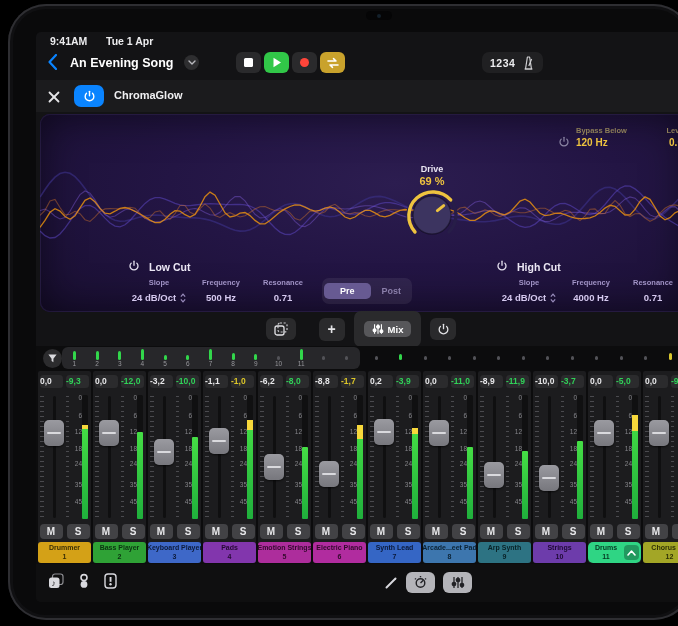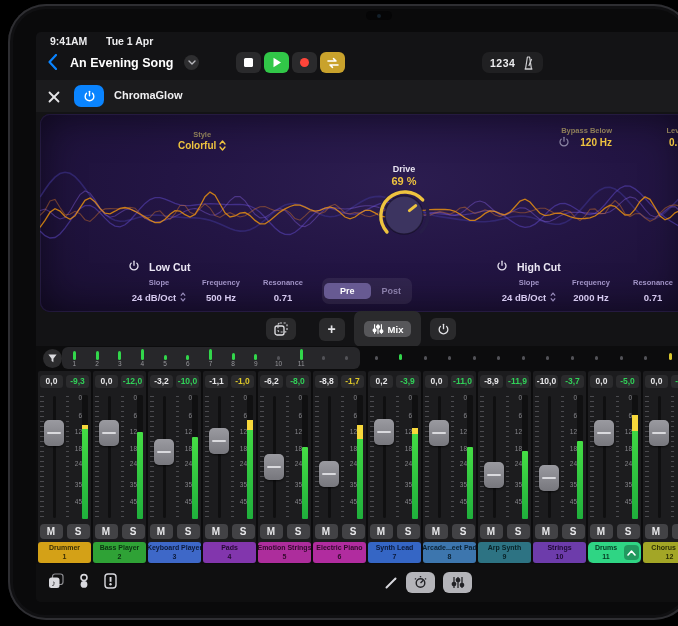--- a/index.html
+++ b/index.html
@@ -53,35 +53,35 @@
       background:radial-gradient(ellipse at 55% 35%, #2c1d50 0%, #231544 45%, #190f31 100%);
       box-shadow:inset 0 0 40px rgba(0,0,0,.55), inset 0 0 0 1px #322457;}
   #waves{position:absolute;left:0;top:30px;width:646px;height:136px}
   .pp-box{position:absolute;left:18px;top:8px;width:96px;height:36px;border-radius:8px;background:rgba(255,255,255,.05);
       display:flex;flex-direction:column;align-items:center;justify-content:center;gap:1px;}
   .pp-lab{font-size:7.5px;color:#8d7e58;font-weight:600}
   .pp-val{font-size:10px;font-weight:700;color:#eec33f;display:flex;align-items:center;gap:3px}
   #style-ctl{position:absolute;left:138px;top:8px;height:36px;display:flex;flex-direction:column;align-items:center;justify-content:center;gap:1px}
   .icon-pw{color:#8d87a5}
   #bypass-pw{position:absolute;left:518px;top:20px}
-  #bypass-col{position:absolute;left:512px;top:12px;width:60px;text-align:right}
+  #bypass-col{position:absolute;left:536px;top:12px;width:60px;text-align:left}
   #level-col{position:absolute;left:606px;top:12px;width:60px;text-align:center}
   .mini-lab{font-size:7.5px;color:#8d7e58;font-weight:600;margin-bottom:2px}
   .mini-val{font-size:10px;font-weight:700;color:#eec33f}
-  #drive-grp{position:absolute;left:328px;top:50px;width:72px;text-align:center}
+  #drive-grp{position:absolute;left:356px;top:50px;width:72px;text-align:center}
   #drive-lab{font-size:9px;color:#e9e5f2;font-weight:600}
   #drive-val{font-size:11px;font-weight:700;color:#eec33f;margin-top:1px}
   #knob{display:block;margin:2px auto 0}
   .cut-head{position:absolute;top:146px;display:flex;align-items:center;gap:9px;color:#ebe7f4;font-size:10.5px;font-weight:700}
   #lc-head{left:88px}#hc-head{left:456px}
   .prow{position:absolute;top:164px;display:flex;align-items:flex-start}
   #lc-row{left:88px}#hc-row{left:458px}
   .pcol{width:62px;text-align:center}
   .pcol .pl{font-size:7.5px;color:#a193c6;font-weight:600}
-  .pcol .pv{font-size:9.5px;color:#d5c9ef;font-weight:700;margin-top:3px;display:inline-flex;align-items:flex-start;gap:4px}
+  .pcol .pv{font-size:9.5px;color:#d5c9ef;font-weight:700;margin-top:3px;display:inline-flex;align-items:center;gap:4px}
   .seg{height:22px;border-radius:7px;background:rgba(255,255,255,.07);display:flex;align-items:center;padding:2px;gap:2px;margin-left:8px}
   .seg .on{background:#675a92;color:#fff;border-radius:5px;font-size:9px;font-weight:700;padding:3px 16px}
   .seg .off{color:#8a7ea9;font-size:9px;font-weight:700;padding:3px 9px}
 
   
   #mixer-toolbar{position:absolute;top:282px;left:0;right:0;height:30px;display:flex;align-items:center;justify-content:center;gap:9px;}
   .mtb{height:22px;border-radius:6px;background:#2a2a2c;display:flex;align-items:center;justify-content:center;color:#e3e3e6;}
   #mtb-copy{width:30px;margin-right:14px}
   #mtb-add{width:26px;font-size:14px;font-weight:600;padding-bottom:1px}
   #mtb-seg{background:#2a2a2c;border-radius:7px;padding:10px;display:flex}
@@ -98,21 +98,21 @@
   .tcell{width:22.7px;display:flex;flex-direction:column;align-items:center}
   #ov-outside .tcell{width:24.5px}
   .tbox{height:12px;display:flex;align-items:flex-end;margin-top:1px}
   .tbar{width:3px;border-radius:1.5px}
   .tbar.green{background:#32d74b}.tbar.dim{background:#525257}.tbar.yellow{background:#d9c72e}
   .tnum{font-size:6.5px;color:#98989d;line-height:1;margin-top:1px}
 
   #strips{position:absolute;top:25px;left:2px;display:flex;gap:2px}
   .channel{width:53px;background:#1c1c1e;border-radius:2px;display:flex;flex-direction:column}
   .ch-vals{height:16px;margin:2px 0 4px;display:flex;align-items:center;justify-content:center;gap:3px}
-  .pill{width:23px;height:13px;line-height:13px;text-align:center;border-radius:3.5px;background:#2b2b2d;
+  .pill{width:23px;height:13px;line-height:13px;border-radius:3.5px;background:#2b2b2d;
         font-size:8.5px;font-weight:700;color:#e8e8ea}
   .pill.green{color:#30d158}.pill.yellow{color:#ddc728}
   .ch-fader{position:relative;height:128px}
   .ruler{position:absolute;top:3px;bottom:3px;opacity:.55;
      background-image:repeating-linear-gradient(to bottom,#707076 0 1px,transparent 1px 5px)}
   .rl{left:2px;width:4px}.rm{left:28px;width:3px}
   .groove{position:absolute;left:15px;top:3px;bottom:3px;width:3px;background:#0f0f10;border-radius:1.5px}
   .cap{position:absolute;left:6px;width:20px;height:26px;border-radius:5px;
        background:linear-gradient(#9a9aa0,#77777d);box-shadow:0 1px 2px rgba(0,0,0,.6);
        display:flex;align-items:center;justify-content:center}
@@ -210,30 +210,20 @@
 
     <div id="plugin-panel">
       <svg id="waves">
           <path d="M0 53.1 L5 45.5 L10 38.6 L15 33.1 L20 29.5 L25 28.2 L30 29.3 L35 32.7 L40 37.9 L45 44.4 L50 51.6 L55 58.6 L60 65.0 L65 70.2 L70 74.1 L75 76.3 L80 77.2 L85 77.0 L90 75.9 L95 74.5 L100 73.1 L105 72.0 L110 71.3 L115 71.0 L120 71.2 L125 71.7 L130 72.3 L135 72.9 L140 73.3 L145 73.6 L150 73.7 L155 73.9 L160 74.3 L165 75.1 L170 76.3 L175 78.0 L180 80.1 L185 82.3 L190 84.5 L195 86.2 L200 87.1 L205 87.0 L210 85.8 L215 83.3 L220 79.9 L225 75.8 L230 71.5 L235 67.3 L240 63.7 L245 61.1 L250 59.7 L255 59.5 L260 60.6 L265 62.7 L270 65.2 L275 67.9 L280 70.3 L285 72.0 L290 72.7 L295 72.2 L300 70.7 L305 68.2 L310 65.1 L315 61.7 L320 58.5 L325 55.7 L330 53.6 L335 52.6 L340 52.4 L345 53.3 L350 54.9 L355 57.0 L360 59.4 L365 61.9 L370 64.2 L375 66.2 L380 67.8 L385 69.3 L390 70.6 L395 71.7 L400 72.6 L405 73.4 L410 74.1 L415 74.9 L420 75.6 L425 76.3 L430 77.0 L435 77.5 L440 77.8 L445 77.7 L450 77.3 L455 76.6 L460 75.5 L465 74.4 L470 73.3 L475 72.5 L480 72.1 L485 72.3 L490 73.1 L495 74.5 L500 76.2 L505 78.0 L510 79.5 L515 80.3 L520 80.1 L525 78.6 L530 75.7 L535 71.6 L540 66.4 L545 60.7 L550 54.9 L555 49.8 L560 45.9 L565 43.6 L570 43.3 L575 45.0 L580 48.5 L585 53.4 L590 59.3 L595 65.0 L600 69.9 L605 73.3 L610 75.0 L615 74.6 L620 72.4 L625 68.7 L630 63.9 L635 58.7 L640 53.6 L645 49.3" fill="none" stroke="#3b2f86" stroke-width="1.6" opacity="0.65"></path>
           <path d="M0 87.0 L5 91.7 L10 94.0 L15 93.5 L20 90.0 L25 84.2 L30 77.1 L35 70.2 L40 64.6 L45 61.6 L50 61.4 L55 64.0 L60 68.7 L65 74.1 L70 79.0 L75 82.1 L80 82.8 L85 80.8 L90 76.5 L95 70.8 L100 64.7 L105 59.4 L110 55.6 L115 53.7 L120 53.7 L125 55.1 L130 57.2 L135 59.3 L140 60.9 L145 61.6 L150 61.6 L155 61.0 L160 60.3 L165 59.8 L170 59.6 L175 59.9 L180 60.2 L185 60.5 L190 60.6 L195 60.5 L200 60.4 L205 60.8 L210 62.0 L215 64.5 L220 68.3 L225 73.2 L230 78.7 L235 83.9 L240 88.1 L245 90.4 L250 90.5 L255 88.3 L260 84.3 L265 79.1 L270 73.7 L275 69.0 L280 65.7 L285 64.1 L290 64.2 L295 65.6 L300 67.5 L305 69.2 L310 70.2 L315 70.1 L320 68.8 L325 66.7 L330 64.1 L335 61.6 L340 59.7 L345 58.7 L350 58.6 L355 59.5 L360 61.0 L365 62.8 L370 64.5 L375 66.1 L380 67.2 L385 68.1 L390 68.8 L395 69.4 L400 69.9 L405 70.4 L410 70.8 L415 71.1 L420 71.1 L425 70.7 L430 69.9 L435 68.8 L440 67.7 L445 66.8 L450 66.7 L455 67.5 L460 69.5 L465 72.5 L470 76.1 L475 79.5 L480 82.2 L485 83.4 L490 82.7 L495 80.1 L500 75.9 L505 70.8 L510 65.8 L515 61.8 L520 59.7 L525 59.5 L530 61.3 L535 64.2 L540 67.5 L545 69.9 L550 70.7 L555 69.3 L560 65.7 L565 60.5 L570 54.4 L575 48.6 L580 44.2 L585 41.8 L590 42.2 L595 44.9 L600 49.1 L605 54.3 L610 59.7 L615 64.8 L620 69.3 L625 73.2 L630 76.7 L635 79.8 L640 82.6 L645 84.9" fill="none" stroke="#5b46c0" stroke-width="1.3" opacity="0.55"></path>
           <path d="M0 66.5 L5 65.1 L10 67.8 L15 72.2 L20 75.0 L25 73.5 L30 67.3 L35 58.5 L40 50.6 L45 47.0 L50 49.1 L55 55.8 L60 64.0 L65 70.5 L70 73.2 L75 72.0 L80 68.7 L85 65.7 L90 65.0 L95 67.0 L100 70.6 L105 74.4 L110 77.0 L115 77.9 L120 77.5 L125 76.2 L130 74.5 L135 72.5 L140 70.0 L145 67.3 L150 65.2 L155 64.5 L160 65.8 L165 68.4 L170 70.8 L175 71.1 L180 68.3 L185 62.7 L190 56.6 L195 52.5 L200 52.6 L205 56.9 L210 63.8 L215 70.3 L220 73.9 L225 73.5 L230 70.1 L235 66.2 L240 64.5 L245 66.4 L250 71.4 L255 77.3 L260 81.7 L265 82.6 L270 79.9 L275 74.8 L280 69.4 L285 65.4 L290 63.7 L295 63.7 L300 64.5 L305 65.0 L310 64.6 L315 63.6 L320 62.4 L325 61.7 L330 61.8 L335 62.5 L340 63.7 L345 65.1 L350 66.9 L355 68.9 L360 70.9 L365 72.6 L370 73.6 L375 73.5 L380 72.7 L385 71.2 L390 69.4 L395 68.3 L400 68.4 L405 69.5 L410 71.0 L415 71.4 L420 69.9 L425 66.3 L430 61.9 L435 58.2 L440 57.0 L445 58.8 L450 63.0 L455 67.6 L460 70.8 L465 71.2 L470 69.1 L475 66.0 L480 63.8 L485 64.1 L490 67.0 L495 71.4 L500 75.5 L505 77.6 L510 77.3 L515 75.0 L520 72.1 L525 69.7 L530 68.4 L535 68.2 L540 68.4 L545 68.8 L550 69.1 L555 69.4 L560 69.7 L565 69.3 L570 67.7 L575 64.4 L580 59.7 L585 55.2 L590 52.9 L595 54.2 L600 58.9 L605 65.4 L610 70.9 L615 73.0 L620 71.1 L625 66.8 L630 62.9 L635 62.6 L640 67.2 L645 75.6" fill="none" stroke="#8a63e8" stroke-width="1.1" opacity="0.4"></path>
           <path d="M0 83.5 L5 76.4 L10 68.3 L15 64.7 L20 67.1 L25 72.5 L30 75.2 L35 71.8 L40 63.8 L45 56.3 L50 53.9 L55 57.8 L60 64.4 L65 69.2 L70 69.8 L75 67.2 L80 64.4 L85 63.5 L90 64.9 L95 67.3 L100 70.0 L105 72.9 L110 76.1 L115 78.6 L120 78.5 L125 75.2 L130 70.2 L135 66.7 L140 67.2 L145 70.7 L150 73.1 L155 70.4 L160 62.3 L165 52.7 L170 48.1 L175 51.2 L180 60.0 L185 68.8 L190 73.0 L195 72.0 L200 69.2 L205 68.5 L210 71.6 L215 76.4 L220 79.9 L225 79.8 L230 76.6 L235 72.2 L240 68.1 L245 64.9 L250 62.5 L255 61.0 L260 61.2 L265 63.1 L270 65.6 L275 67.1 L280 66.3 L285 64.2 L290 62.9 L295 64.5 L300 68.6 L305 73.0 L310 74.8 L315 73.0 L320 69.3 L325 66.4 L330 66.4 L335 68.9 L340 71.8 L345 72.8 L350 71.4 L355 68.6 L360 66.3 L365 65.5 L370 65.8 L375 66.4 L380 66.5 L385 66.2 L390 65.7 L395 65.5 L400 65.4 L405 65.5 L410 65.9 L415 67.3 L420 70.2 L425 73.7 L430 76.4 L435 76.3 L440 73.4 L445 69.4 L450 66.9 L455 67.4 L460 69.7 L465 70.8 L470 68.3 L475 62.7 L480 57.1 L485 55.1 L490 58.0 L495 63.9 L500 69.3 L505 71.6 L510 70.9 L515 69.4 L520 69.2 L525 70.7 L530 72.7 L535 74.1 L540 74.6 L545 74.5 L550 73.9 L555 72.0 L560 68.5 L565 64.1 L570 61.3 L575 62.3 L580 66.7 L585 71.0 L590 70.9 L595 65.4 L600 57.5 L605 52.9 L610 55.3 L615 63.4 L620 72.0 L625 75.8 L630 73.6 L635 68.9 L640 66.7 L645 69.8" fill="none" stroke="#ff9f0a" stroke-width="1.3" opacity="0.75"></path>
           <path d="M0 71.4 L5 66.3 L10 57.0 L15 55.4 L20 63.5 L25 70.8 L30 70.3 L35 67.3 L40 69.7 L45 75.7 L50 77.4 L55 72.9 L60 67.4 L65 64.9 L70 64.6 L75 64.8 L80 64.9 L85 64.3 L90 63.2 L95 64.2 L100 69.4 L105 74.4 L110 73.3 L115 67.9 L120 66.8 L125 72.2 L130 75.4 L135 69.6 L140 61.5 L145 61.5 L150 68.3 L155 70.5 L160 64.6 L165 59.9 L170 64.0 L175 71.5 L180 73.5 L185 70.3 L190 68.7 L195 70.9 L200 73.0 L205 71.8 L210 68.5 L215 65.1 L220 62.8 L225 62.6 L230 64.8 L235 66.8 L240 66.3 L245 65.5 L250 68.8 L255 74.5 L260 76.2 L265 71.8 L270 67.0 L275 67.4 L280 69.7 L285 67.7 L290 62.3 L295 60.3 L300 64.2 L305 69.0 L310 69.9 L315 68.5 L320 69.2 L325 71.7 L330 72.7 L335 70.9 L340 68.1 L345 66.4 L350 65.7 L355 65.7 L360 66.2 L365 66.5 L370 66.5 L375 67.0 L380 68.8 L385 71.0 L390 71.3 L395 69.1 L400 67.6 L405 68.7 L410 70.1 L415 68.0 L420 64.0 L425 63.2 L430 66.7 L435 69.5 L440 68.1 L445 65.8 L450 67.2 L455 71.1 L460 72.6 L465 70.3 L470 67.8 L475 67.7 L480 68.8 L485 68.7 L490 67.4 L495 65.7 L500 64.2 L505 64.3 L510 66.7 L515 69.4 L520 68.8 L525 66.3 L530 67.5 L535 73.2 L540 76.6 L545 72.2 L550 65.3 L555 64.9 L560 69.6 L565 69.4 L570 61.9 L575 56.6 L580 61.1 L585 69.7 L590 72.5 L595 69.8 L600 69.5 L605 74.0 L610 77.3 L615 74.9 L620 69.2 L625 64.3 L630 61.6 L635 60.9 L640 62.2 L645 63.8" fill="none" stroke="#d4752a" stroke-width="1.1" opacity="0.45"></path>
         </svg>
 
-      <div id="style-ctl">
-        <span class="pp-lab">Style</span>
-        <span class="pp-val">
-            <span>Colorful</span>
-          <svg width="7" height="11" viewBox="0 0 7 11" fill="none" stroke="currentColor" stroke-width="1.3" stroke-linecap="round" stroke-linejoin="round">
-              <polyline points="1,4 3.5,1 6,4"></polyline>
-              <polyline points="1,7 3.5,10 6,7"></polyline>
-            </svg>
-        </span>
-      </div>
 
       <span id="bypass-pw" class="icon-pw">
         <svg width="12" height="12" viewBox="0 0 24 24" fill="none" stroke="currentColor" stroke-width="2.4" stroke-linecap="round">
             <path d="M12 2.5 v8"></path>
             <path d="M6.4 6.2 a8 8 0 1 0 11.2 0"></path>
           </svg>
       </span>
       <div id="bypass-col">
         <div class="mini-lab">Bypass Below</div>
         <div class="mini-val">120 Hz</div>
@@ -304,21 +294,21 @@
           <div class="pv">
               <span>24 dB/Oct</span>
             <svg width="6" height="10" viewBox="0 0 7 11" fill="none" stroke="#9a8dbd" stroke-width="1.4">
                 <polyline points="1,4 3.5,1 6,4"></polyline>
                 <polyline points="1,7 3.5,10 6,7"></polyline>
               </svg>
             </div>
         </div>
         <div class="pcol">
           <div class="pl">Frequency</div>
-          <div class="pv">2000 Hz</div>
+          <div class="pv">4000 Hz</div>
         </div>
         <div class="pcol">
           <div class="pl">Resonance</div>
           <div class="pv">0.71</div>
         </div>
 
       </div>
     </div>
 
     <div id="mixer-toolbar">

